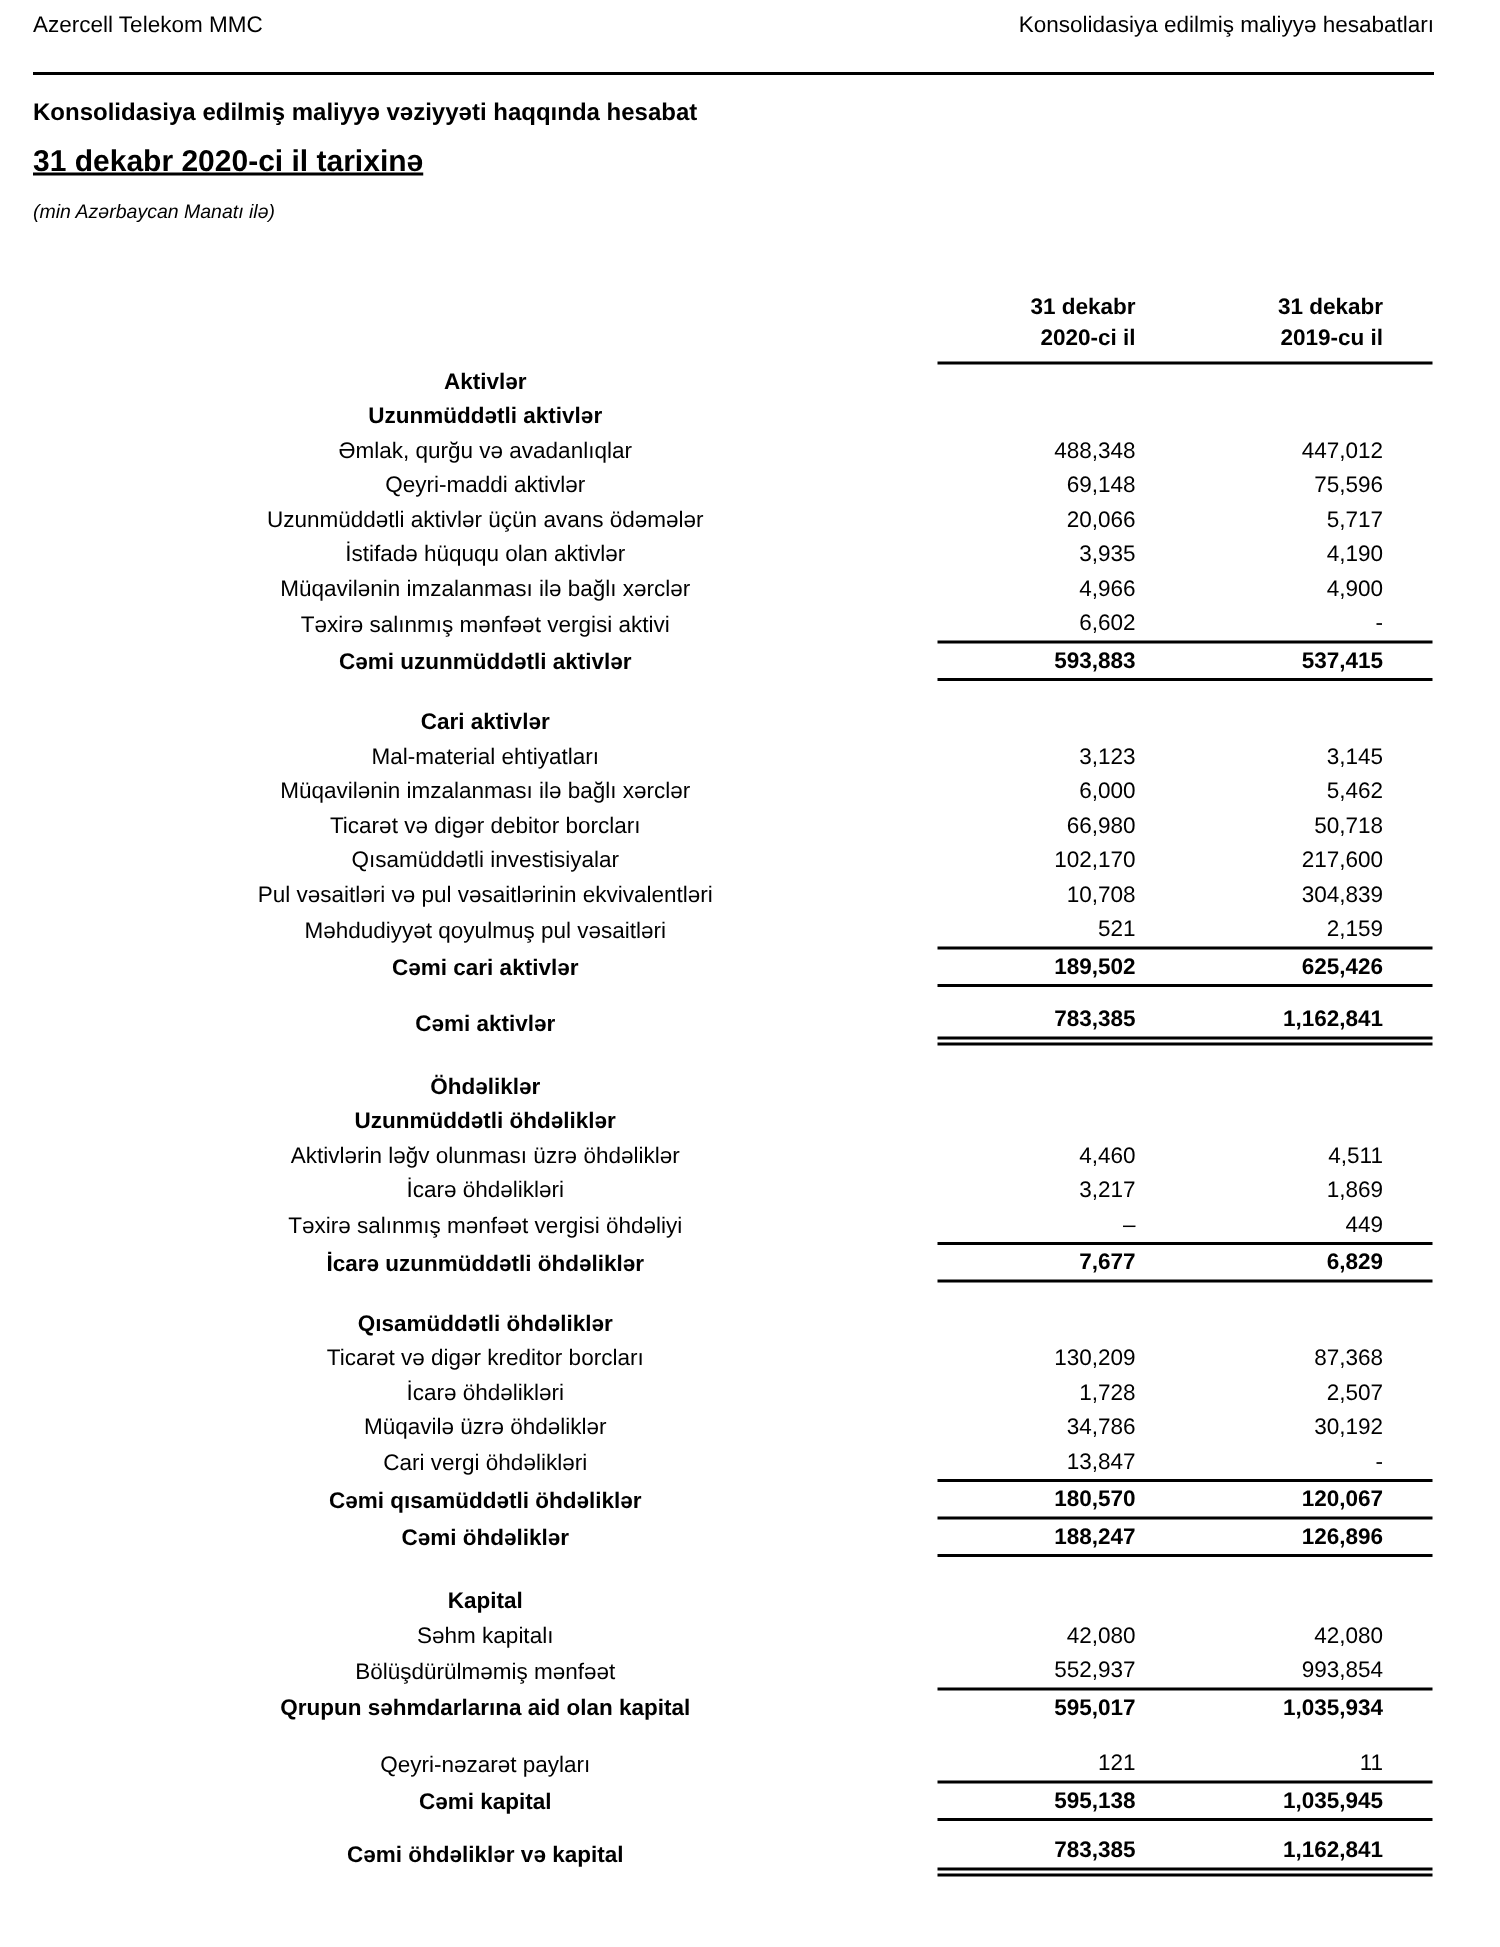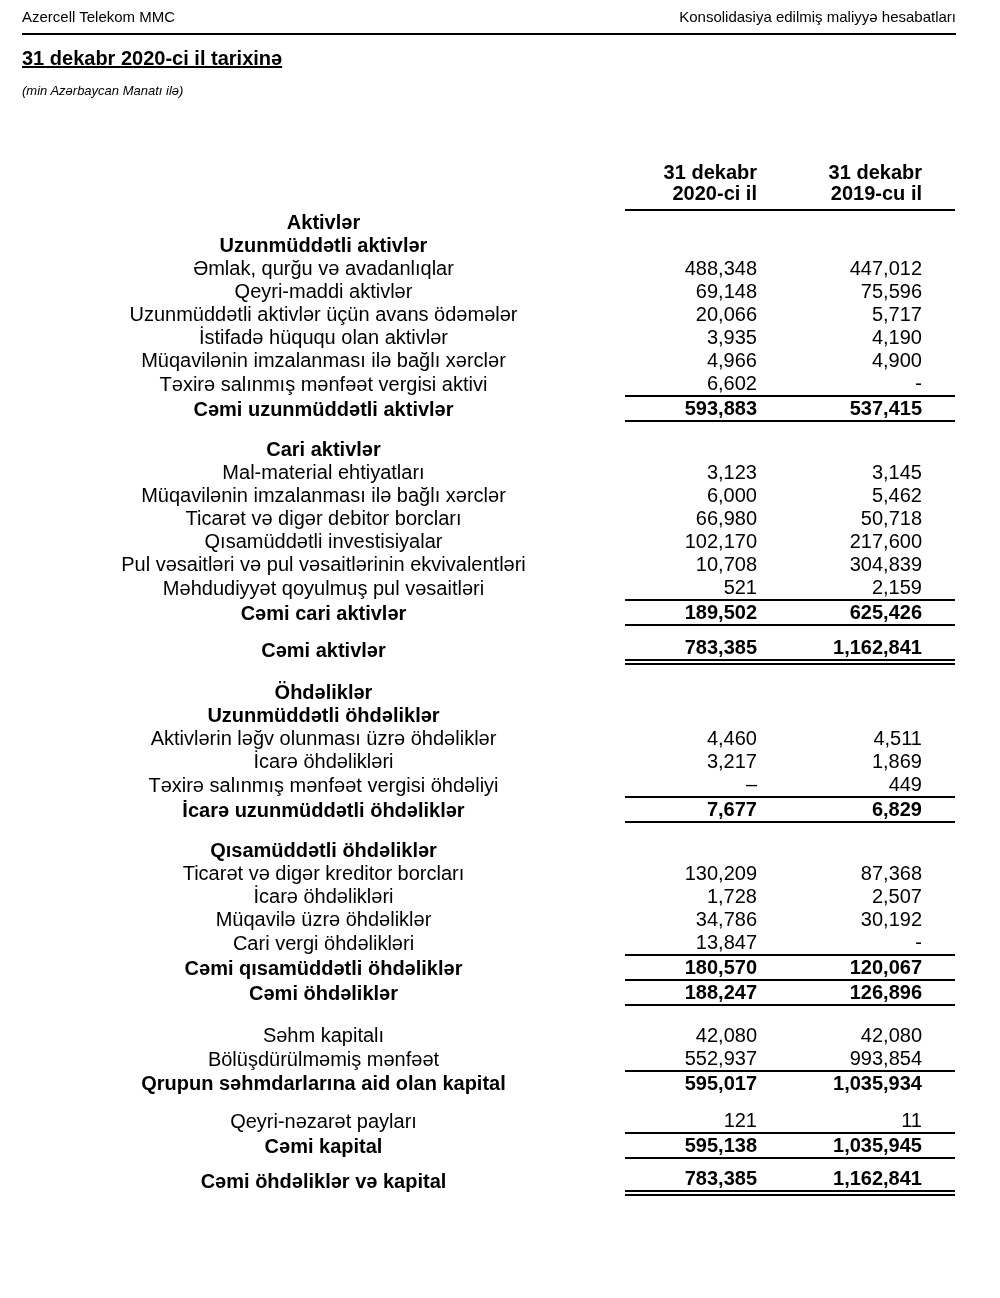--- a/index.html
+++ b/index.html
@@ -14,21 +14,21 @@
     width: 1000px;
     height: 1298px;
     background: #ffffff;
     overflow: hidden;
   }
   .page-header {
     display: flex;
     justify-content: space-between;
     align-items: flex-start;
     margin: 0 44px 0 22px;
-    padding: 8px 0 7px 0;
+    padding: 8px 0 22px 0;
     border-bottom: 2px solid #000;
     font-size: 15px;
     line-height: 18px;
   }
   .doc-title {
     font-size: 16px;
     font-weight: bold;
     margin: 16px 44px 0 22px;
     line-height: 19px;
   }
@@ -42,22 +42,22 @@
   .doc-note {
     font-size: 13px;
     font-style: italic;
     margin: 14px 44px 0 22px;
     line-height: 18px;
   }
   table.bs {
     border-collapse: collapse;
     table-layout: fixed;
     width: 933px;
-    margin: 62px 0 0 22px;
-    font-size: 20px;
+    margin: 44px 0 0 22px;
+    font-size: 15px;
   }
   col.c-label { width: 603px; }
   col.c-num   { width: 165px; }
   table.bs td {
     padding: 0;
     height: 23px;
     line-height: 23px;
     vertical-align: bottom;
     white-space: nowrap;
     overflow: hidden;
@@ -84,20 +84,21 @@
 </head>
 <body>
 
 <div class="page">
 
   <div class="page-header">
     <span>Azercell Telekom MMC</span>
     <span>Konsolidasiya edilmiş maliyyə hesabatları</span>
   </div>
 
+  <div class="doc-title">Konsolidasiya edilmiş maliyyə vəziyyəti haqqında hesabat</div>
 
   <div class="doc-subtitle">31 dekabr 2020-ci il tarixinə</div>
 
   <div class="doc-note">(min Azərbaycan Manatı ilə)</div>
 
   <table class="bs">
     <colgroup>
       <col class="c-label">
       <col class="c-num">
       <col class="c-num">
@@ -279,20 +280,25 @@
           <td class="num rule-b">120,067</td>
         </tr>
         <tr class="bold">
           <td class="label">Cəmi öhdəliklər</td>
           <td class="num rule-b">188,247</td>
           <td class="num rule-b">126,896</td>
         </tr>
         <tr class="spacer">
           <td colspan="3" style="height: 18px;"></td>
         </tr>
+        <tr class="bold">
+          <td class="label">Kapital</td>
+          <td class="num"></td>
+          <td class="num"></td>
+        </tr>
         <tr>
           <td class="label">Səhm kapitalı</td>
           <td class="num">42,080</td>
           <td class="num">42,080</td>
         </tr>
         <tr>
           <td class="label">Bölüşdürülməmiş mənfəət</td>
           <td class="num rule-b">552,937</td>
           <td class="num rule-b">993,854</td>
         </tr>

